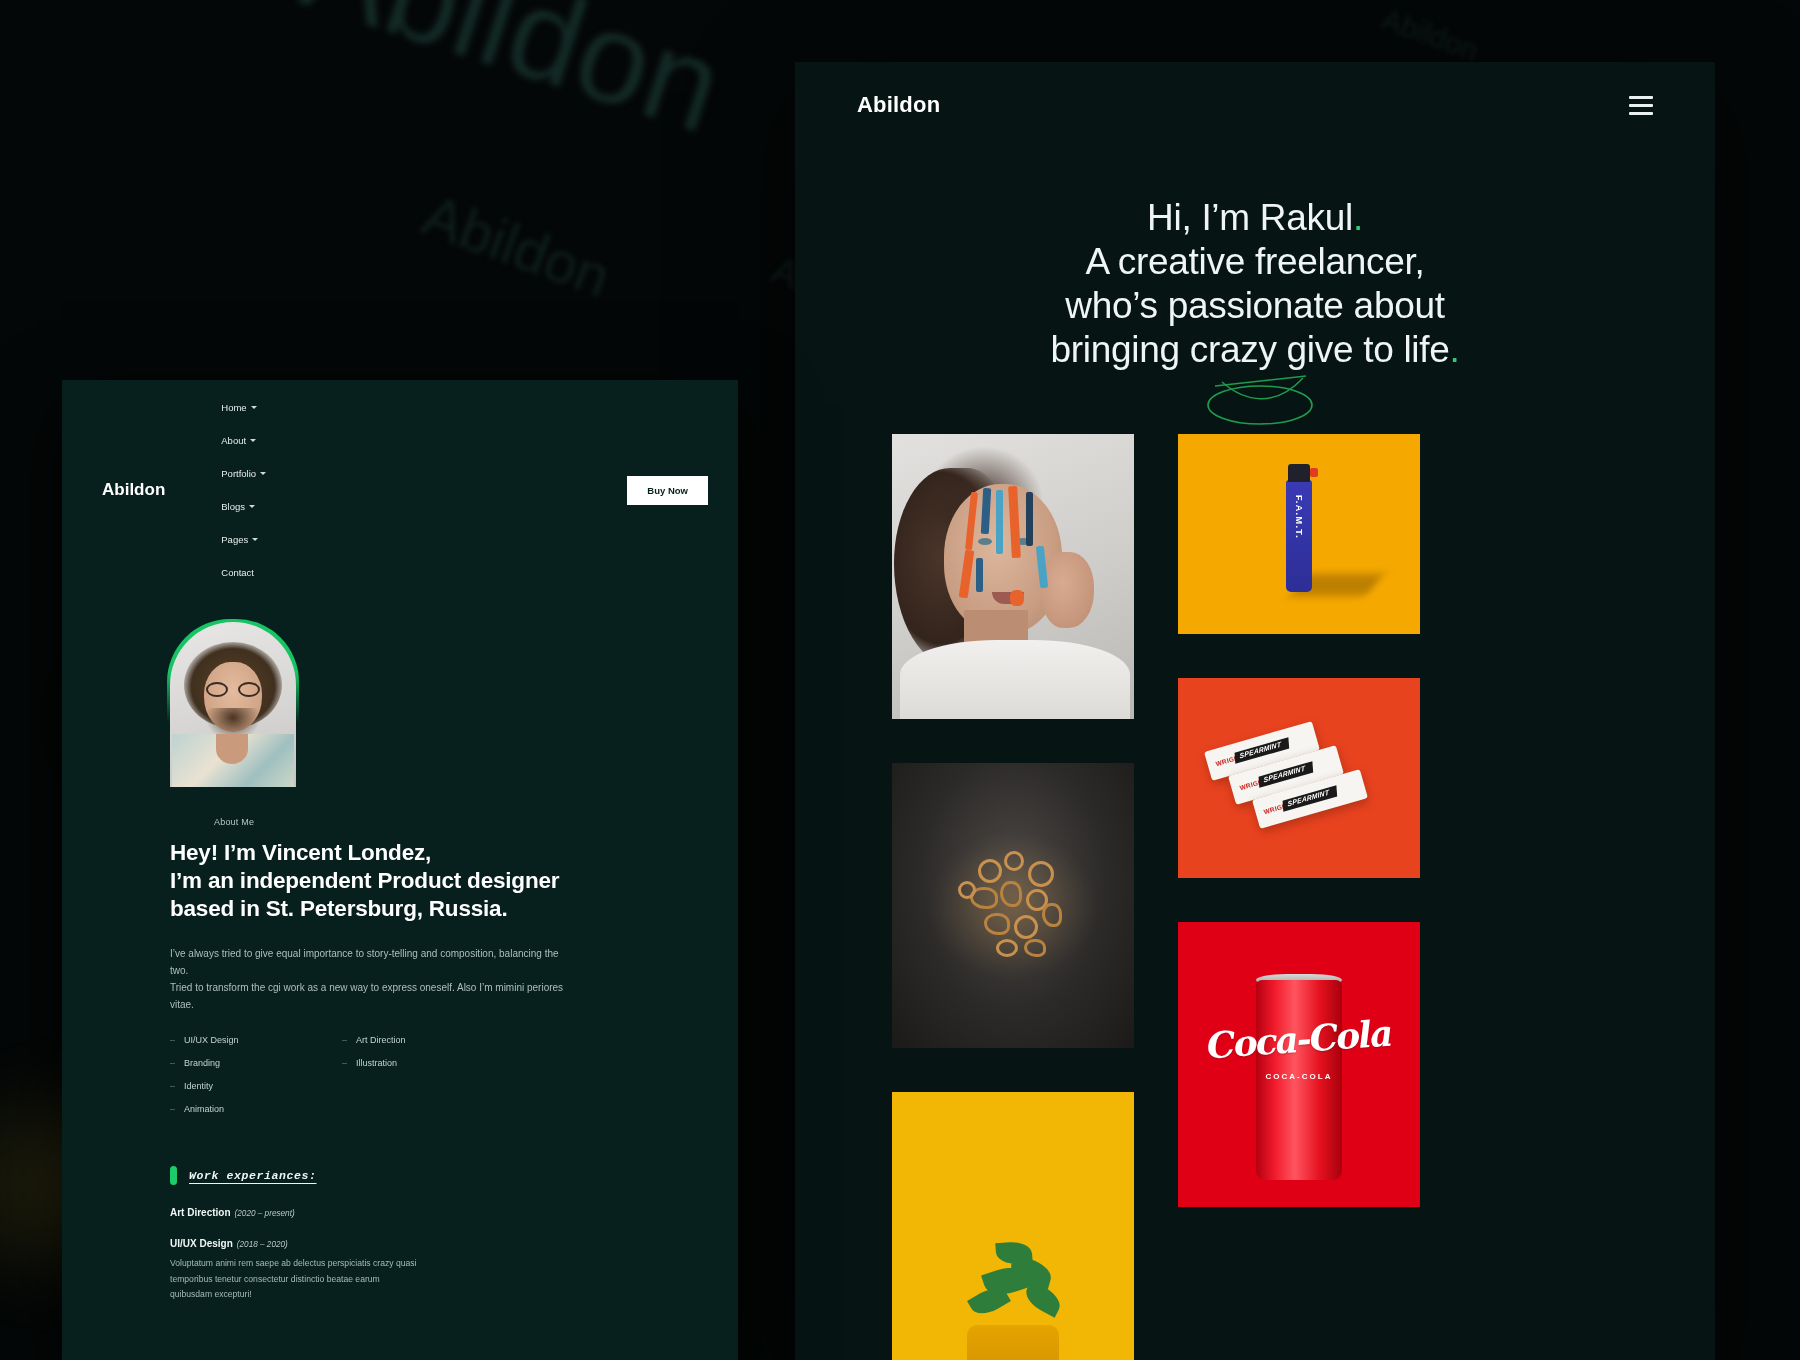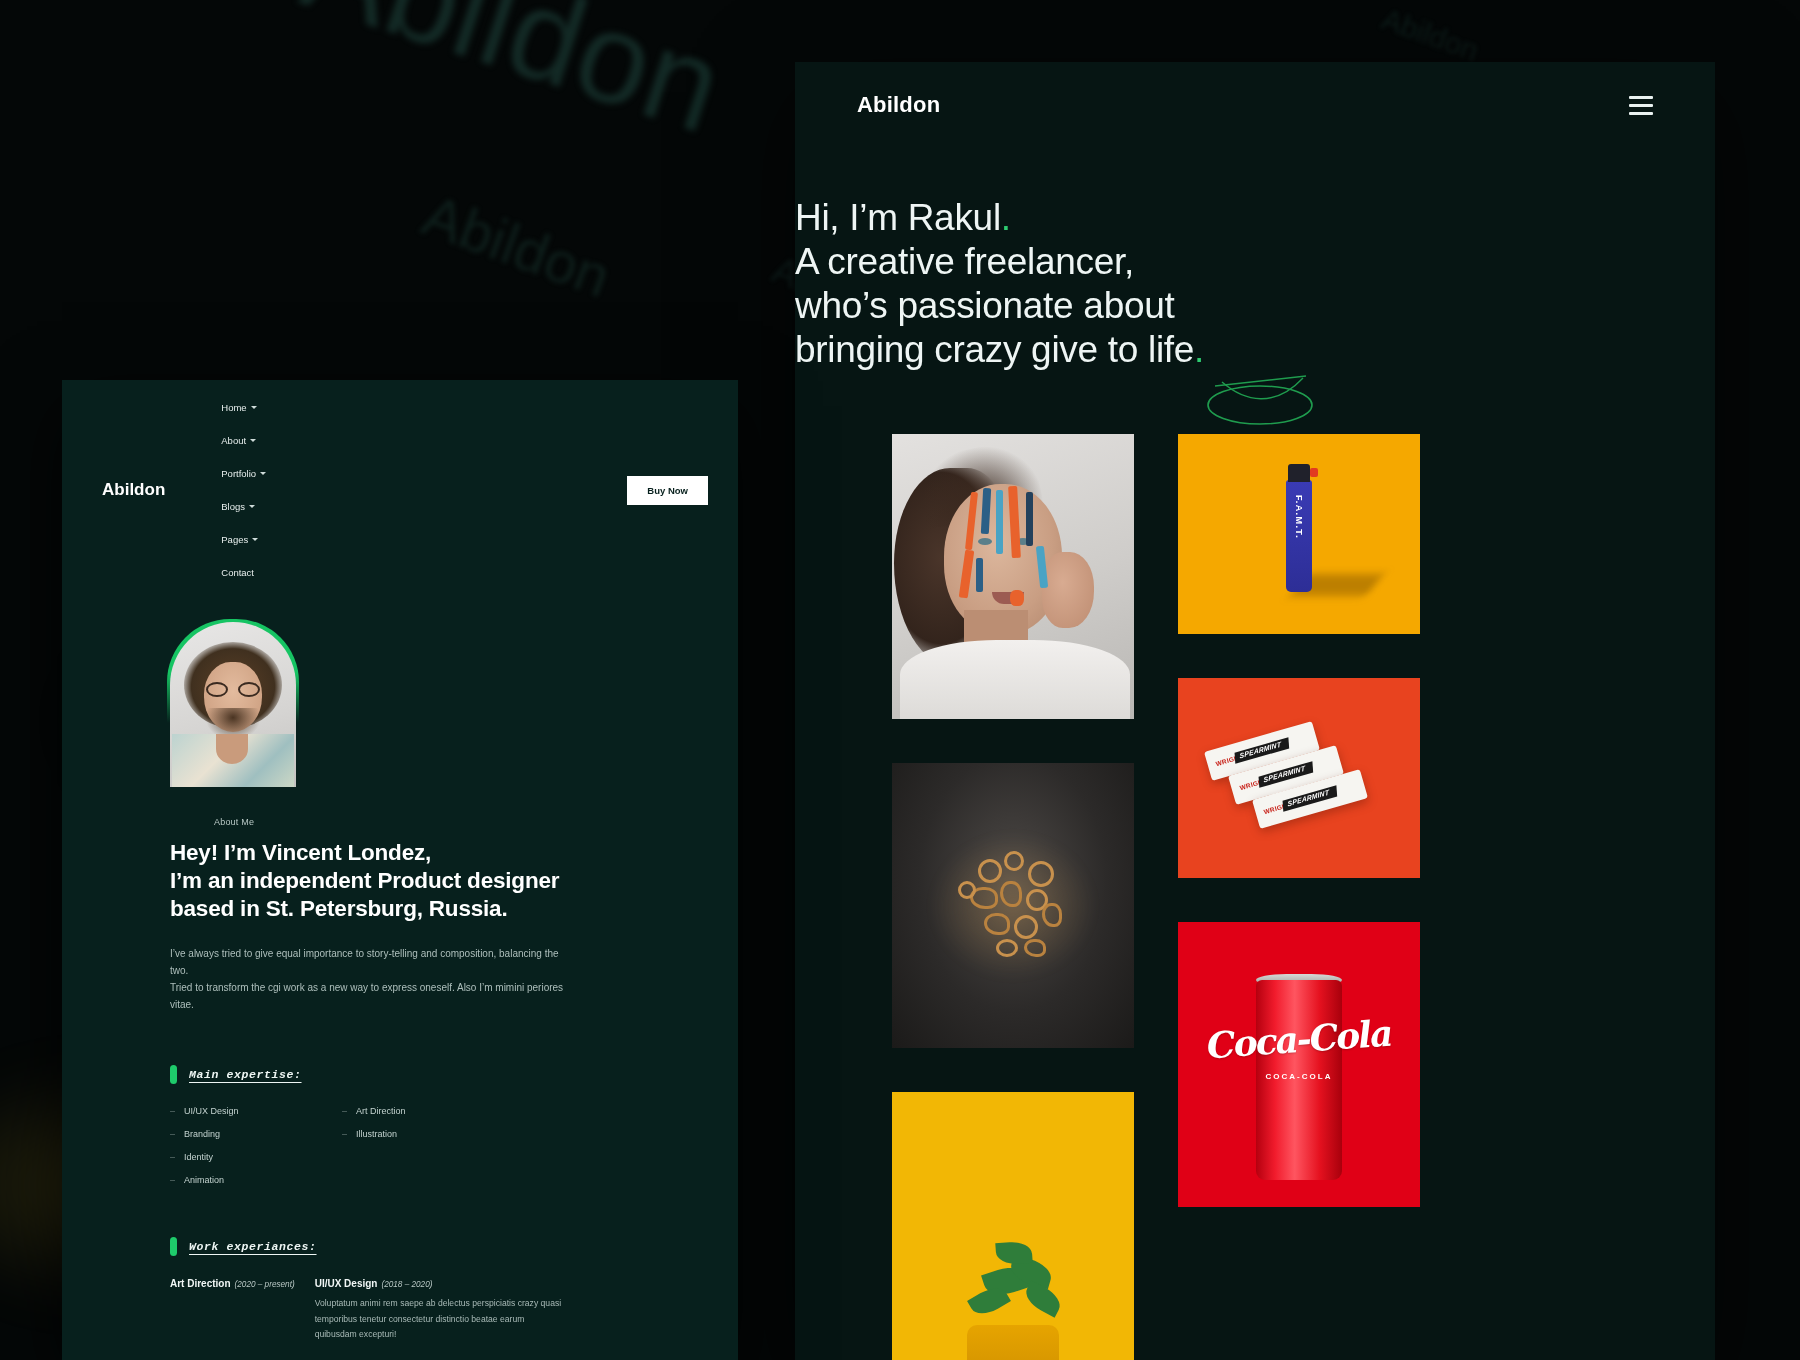--- a/index.html
+++ b/index.html
@@ -42,21 +42,21 @@
   .panel-right {
     position:absolute; left:795px; top:62px; width:920px; height:1298px;
     background:#061513; overflow:hidden;
     box-shadow:0 30px 90px rgba(0,0,0,.6);
   }
   .r-header { display:flex; align-items:center; justify-content:space-between; padding:30px 62px 0 62px; }
   .r-logo { color:#fff; font-size:22px; font-weight:700; letter-spacing:.2px; }
   .burger { width:24px; display:flex; flex-direction:column; gap:5px; cursor:pointer; }
   .burger i { display:block; height:3px; background:#e9f1f0; border-radius:1px; }
 
-  .hero { margin-top:78px; text-align:left; position:relative; }
+  .hero { margin-top:78px; text-align:center; position:relative; }
   .hero-line { color:#eef5f4; font-size:37px; line-height:1.19; font-weight:400; letter-spacing:-.3px; position:relative; display:block; }
   .hero-line .dot { color:#2ecc71; }
   .circle-anno { position:absolute; left:50%; transform:translateX(-50%); top:176px; width:390px; height:60px; pointer-events:none; }
 
   .grid {
     display:grid; grid-template-columns:242px 242px; gap:44px;
     padding:0 97px; margin-top:62px;
   }
   .col { display:flex; flex-direction:column; gap:44px; }
   .thumb { width:242px; overflow:hidden; position:relative; background:#111; }
@@ -191,21 +191,21 @@
     color:#eef6f4; font-family:"Liberation Mono", monospace; font-style:italic;
     font-size:11.5px; font-weight:700; text-decoration:underline; text-underline-offset:4px; letter-spacing:.6px;
   }
 
   .exp-cols { display:flex; margin-top:22px; }
   .exp-col { display:flex; flex-direction:column; gap:13px; }
   .exp-col:first-child { width:172px; }
   .exp-item { color:#c3d2cf; font-size:9px; display:flex; gap:9px; }
   .exp-item .dash { color:#7e908d; }
 
-  .work-list { margin-top:22px; display:flex; flex-direction:row; gap:20px; }
+  .work-list { margin-top:22px; display:flex; flex-direction:column; gap:20px; }
   .work-title { color:#f1f7f6; font-size:10px; font-weight:700; }
   .work-title em { color:#b9c8c5; font-size:8.2px; font-weight:400; margin-left:4px; }
   .work-desc { color:#a9bab7; font-size:8.6px; line-height:1.8; margin-top:7px; }
 </style>
 </head>
 <body>
 
 <div class="backdrop">
   <div class="wm a">Abildon</div>
   <div class="wm b">Abildon</div>
@@ -390,24 +390,20 @@
       <span>Hey! I’m Vincent Londez,</span><br>
       <span>I’m an independent Product designer</span><br>
       <span>based in St. Petersburg, Russia.</span>
     </h1>
 
     <p class="bodytxt">
       <span>I’ve always tried to give equal importance to story-telling and composition, balancing the two.</span><br>
       <span>Tried to transform the cgi work as a new way to express oneself. Also I’m mimini periores vitae.</span>
     </p>
 
-    <div class="sec-head">
-      <span class="sec-bar"></span>
-      <span class="sec-title">Main expertise:</span>
-    </div>
 
     <div class="exp-cols">
       <div class="exp-col">
         <span class="exp-item">
             <i class="dash">–</i>
             <em style="font-style:normal">UI/UX Design</em>
           </span>
         <span class="exp-item">
             <i class="dash">–</i>
             <em style="font-style:normal">Branding</em>

